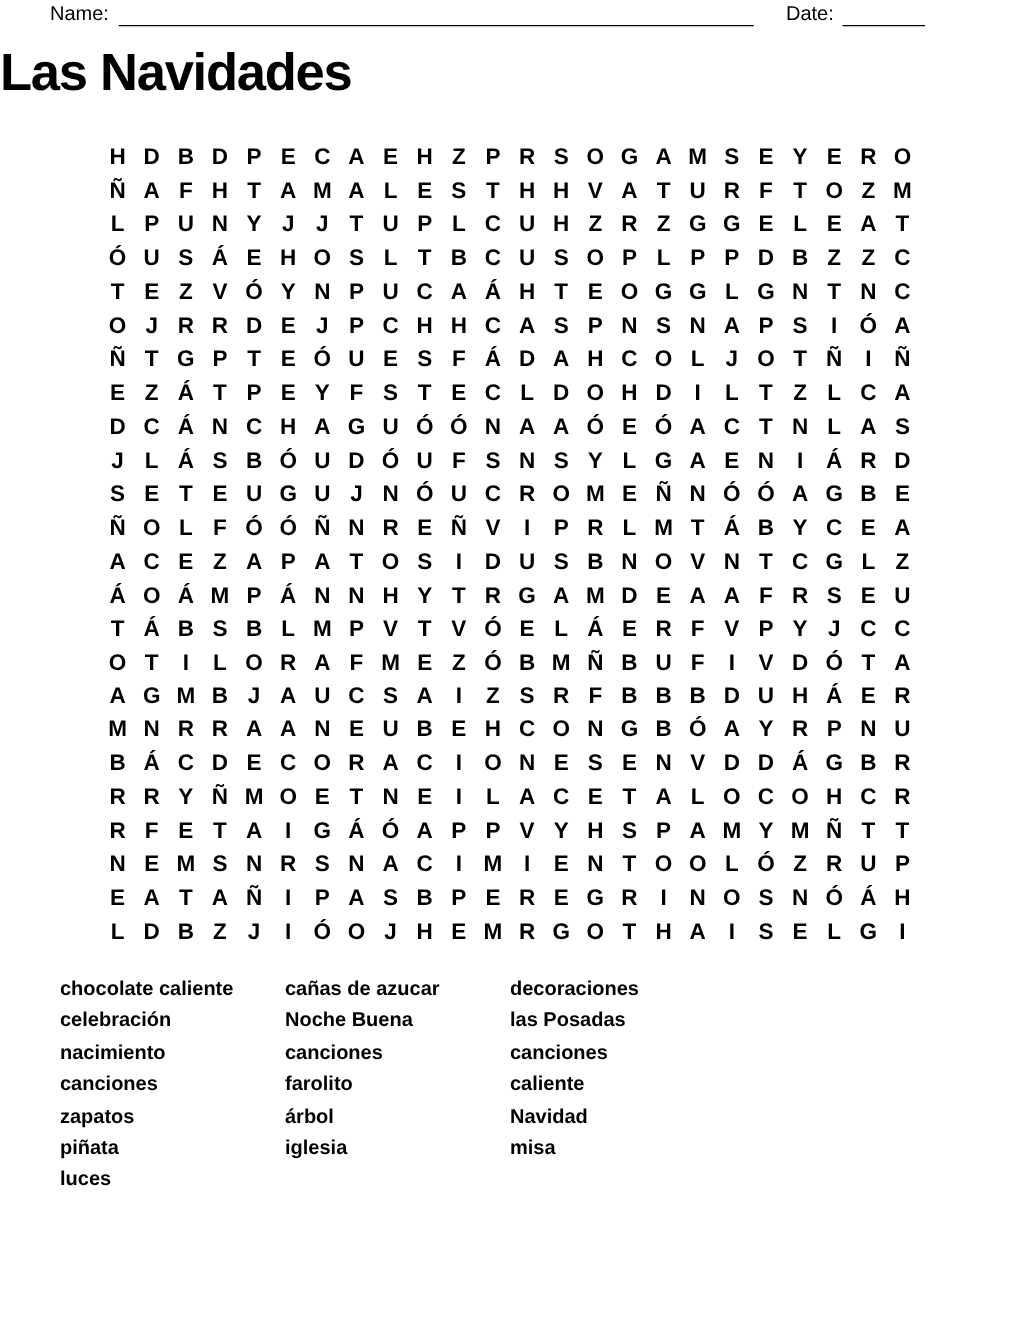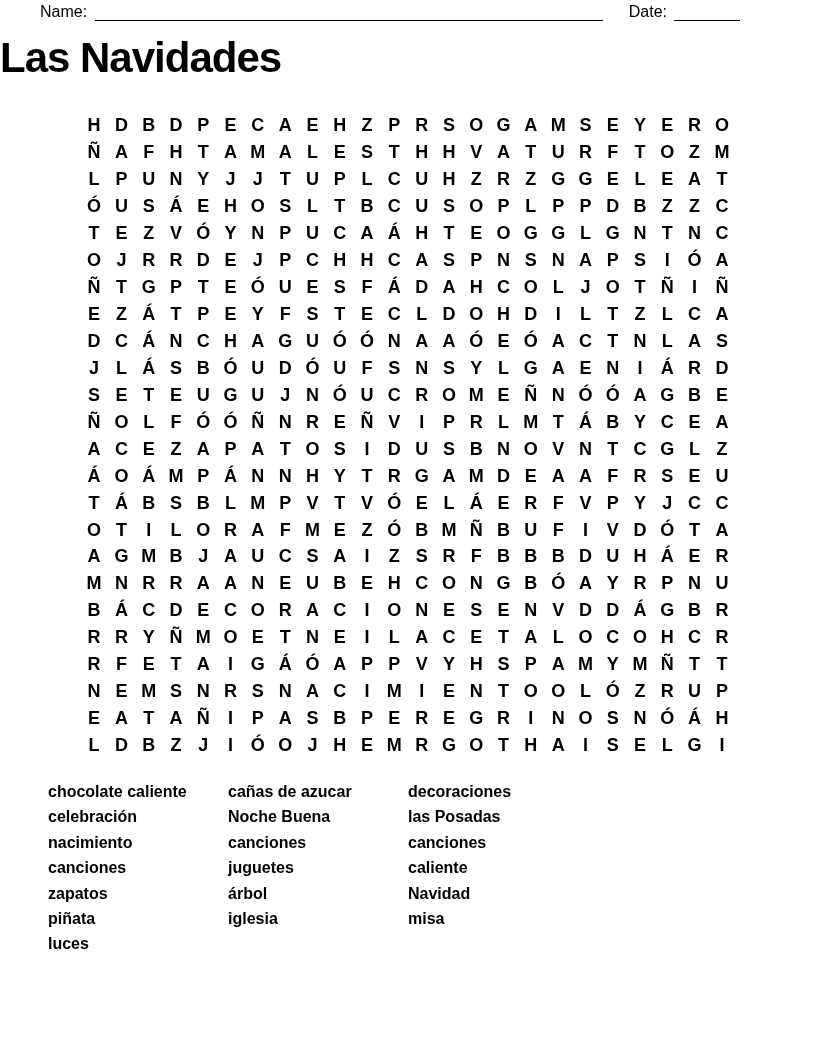--- a/index.html
+++ b/index.html
@@ -676,21 +676,21 @@
         <div class="word">nacimiento</div>
         <div class="word">canciones</div>
         <div class="word">zapatos</div>
         <div class="word">piñata</div>
         <div class="word">luces</div>
       </div>
       <div class="word-col">
         <div class="word">cañas de azucar</div>
         <div class="word">Noche Buena</div>
         <div class="word">canciones</div>
-        <div class="word">juguetes</div>
+        <div class="word">farolito</div>
         <div class="word">árbol</div>
         <div class="word">iglesia</div>
       </div>
       <div class="word-col">
         <div class="word">decoraciones</div>
         <div class="word">las Posadas</div>
         <div class="word">canciones</div>
         <div class="word">caliente</div>
         <div class="word">Navidad</div>
         <div class="word">misa</div>

